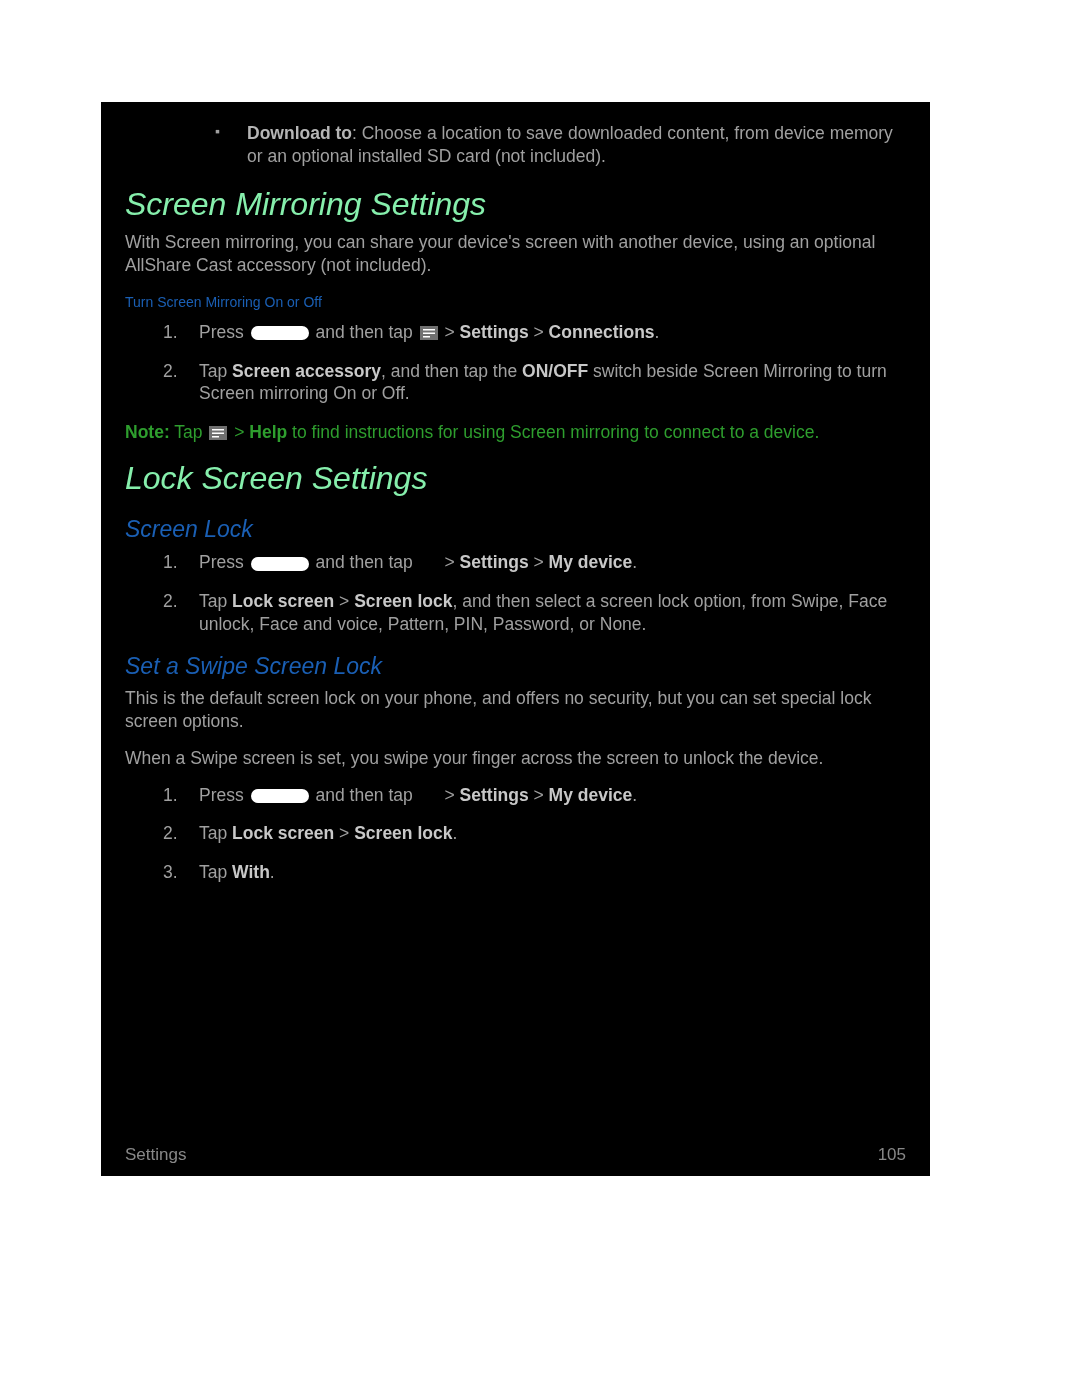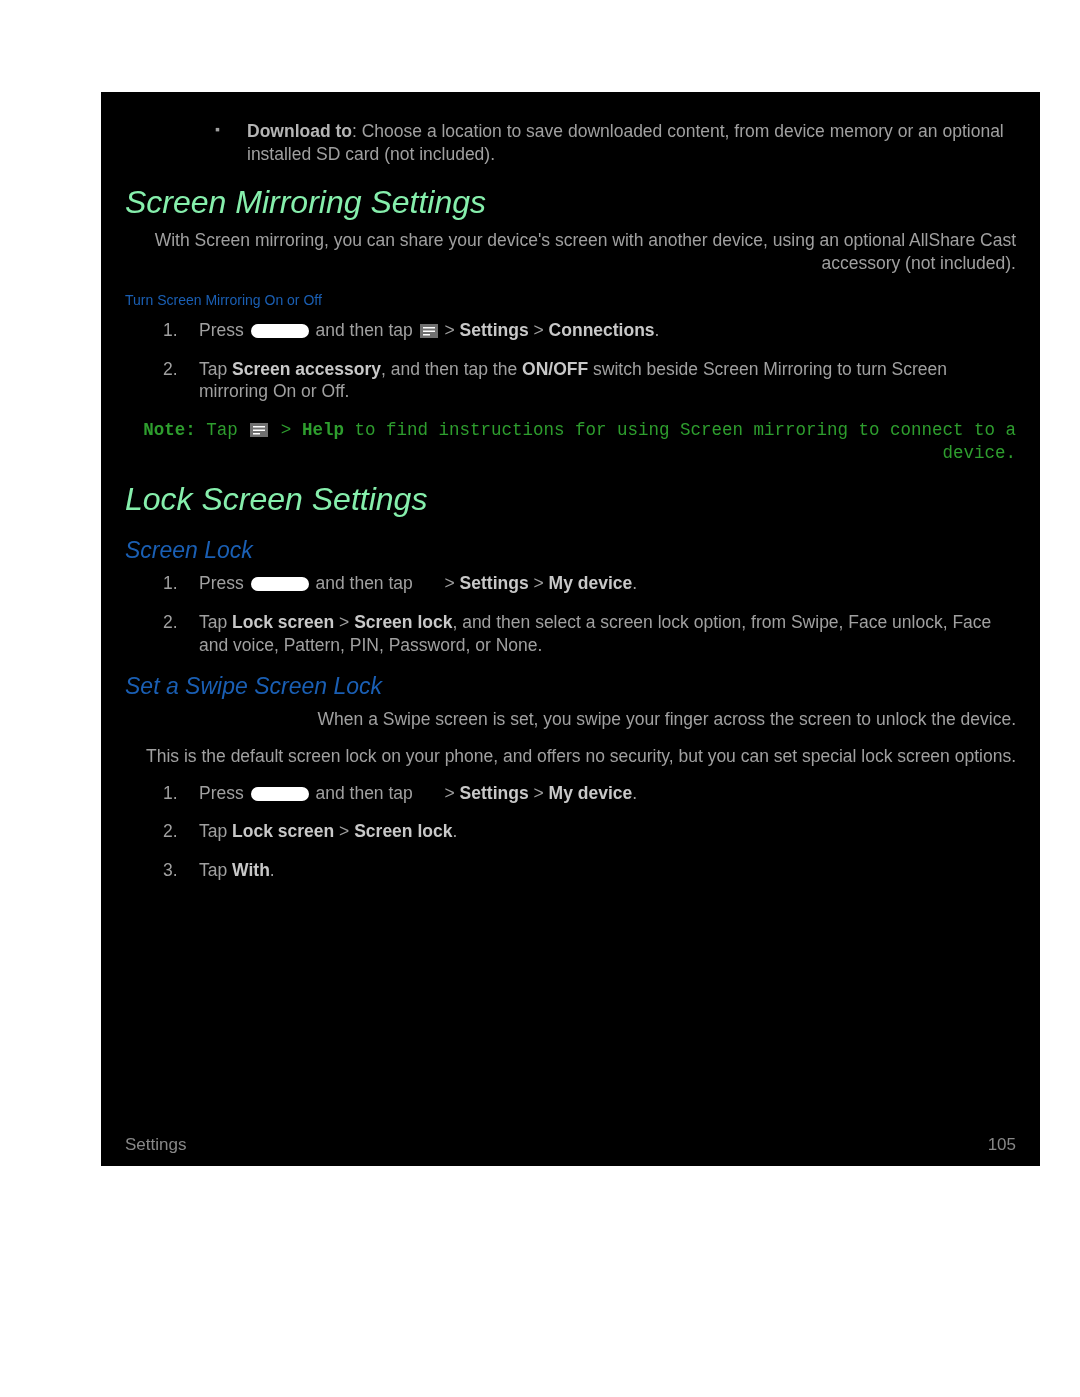--- a/index.html
+++ b/index.html
@@ -7,27 +7,27 @@
     background: #ffffff;
     font-family: Arial, Helvetica, sans-serif;
     width: 1080px;
     height: 1397px;
     position: relative;
   }
   .page {
     background: #000000;
     position: absolute;
     left: 101px;
-    top: 92px;
-    width: 939px;
+    top: 102px;
+    width: 829px;
     height: 1074px;
     color: #a0a0a0;
     font-size: 17.5px;
     line-height: 1.3;
-    padding: 28px 24px 0 24px;
+    padding: 20px 24px 0 24px;
   }
   .h1 {
     color: #86efac;
     font-style: italic;
     font-size: 32px;
     font-weight: normal;
     margin-top: 14px;
     margin-bottom: 6px;
   }
   .h2 {
@@ -40,21 +40,20 @@
   }
   .h3 {
     color: #1a5fb4;
     font-size: 14px;
     font-weight: normal;
     margin-top: 16px;
     margin-bottom: 10px;
   }
   .para {
     margin-bottom: 14px;
-    text-align: right;
   }
   .bullet-list {
     margin-left: 78px;
     margin-bottom: 12px;
   }
   .bullet-item {
     position: relative;
     padding-left: 44px;
     margin-bottom: 16px;
   }
@@ -76,21 +75,21 @@
     margin-bottom: 16px;
   }
   .ol-num {
     position: absolute;
     left: 0;
     top: 0;
     color: #a0a0a0;
   }
   .bold { font-weight: bold; color: #b5b5b5; }
   .bold-white { font-weight: bold; color: #c8c8c8; }
-  .note-green { color: #2e9e2e; font-family: Liberation Mono, monospace; }
+  .note-green { color: #2e9e2e; }
   .note-bold { font-weight: bold; color: #2e9e2e; }
   .home-btn {
     display: inline-block;
     width: 58px;
     height: 14px;
     background: #ffffff;
     border-radius: 7px;
     vertical-align: middle;
     margin: 0 2px;
   }
@@ -166,22 +165,22 @@
             <rect x="0" y="0" width="18" height="14" fill="none"></rect>
           </svg></span><span> &gt; </span><span class="bold-white">Settings</span><span> &gt; </span><span class="bold-white">My device</span><span>.</span>
     </div>
     <div class="ol-item">
       <span class="ol-num">2.</span>
       <span>Tap </span><span class="bold-white">Lock screen</span><span> &gt; </span><span class="bold-white">Screen lock</span><span>, and then select a screen lock option, from Swipe, Face unlock, Face and voice, Pattern, PIN, Password, or None.</span>
     </div>
   </div>
 
   <div class="h2">Set a Swipe Screen Lock</div>
+  <p class="para">This is the default screen lock on your phone, and offers no security, but you can set special lock screen options.</p>
   <p class="para">When a Swipe screen is set, you swipe your finger across the screen to unlock the device.</p>
-  <p class="para">This is the default screen lock on your phone, and offers no security, but you can set special lock screen options.</p>
 
   <div class="ol">
     <div class="ol-item">
       <span class="ol-num">1.</span>
       <span>Press </span><span class="home-btn"></span><span> and then tap </span><span class="menu-icon"><svg width="18" height="14" viewBox="0 0 18 14">
             <rect x="0" y="0" width="18" height="14" fill="none"></rect>
           </svg></span><span> &gt; </span><span class="bold-white">Settings</span><span> &gt; </span><span class="bold-white">My device</span><span>.</span>
     </div>
     <div class="ol-item">
       <span class="ol-num">2.</span>

